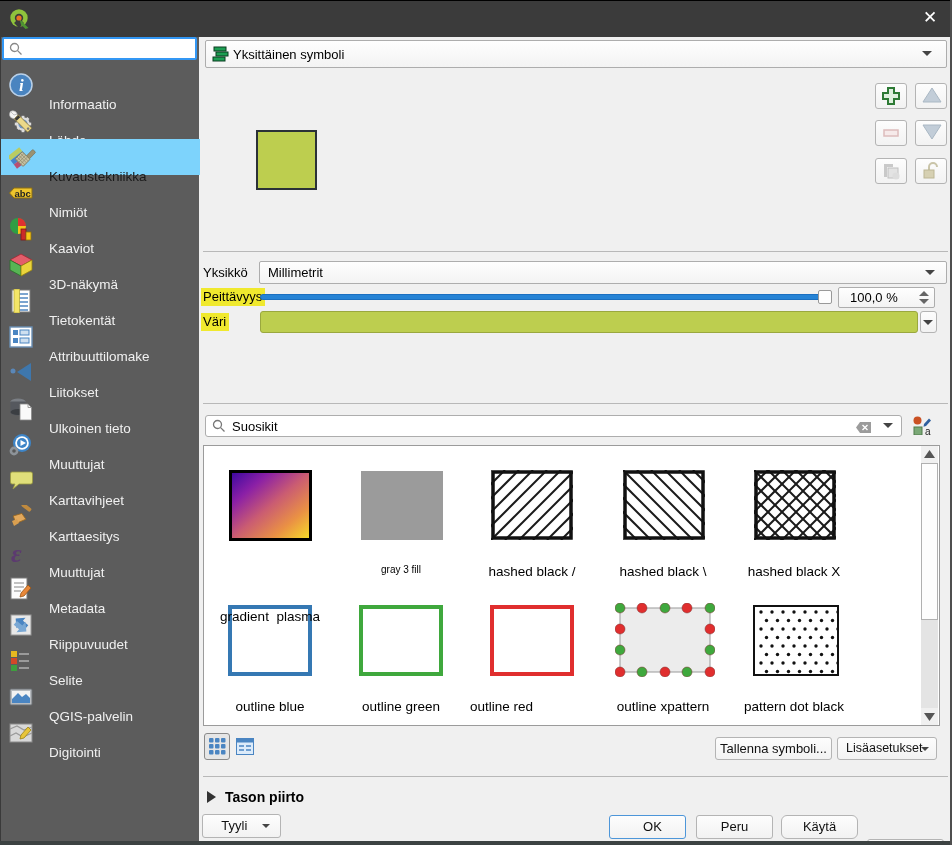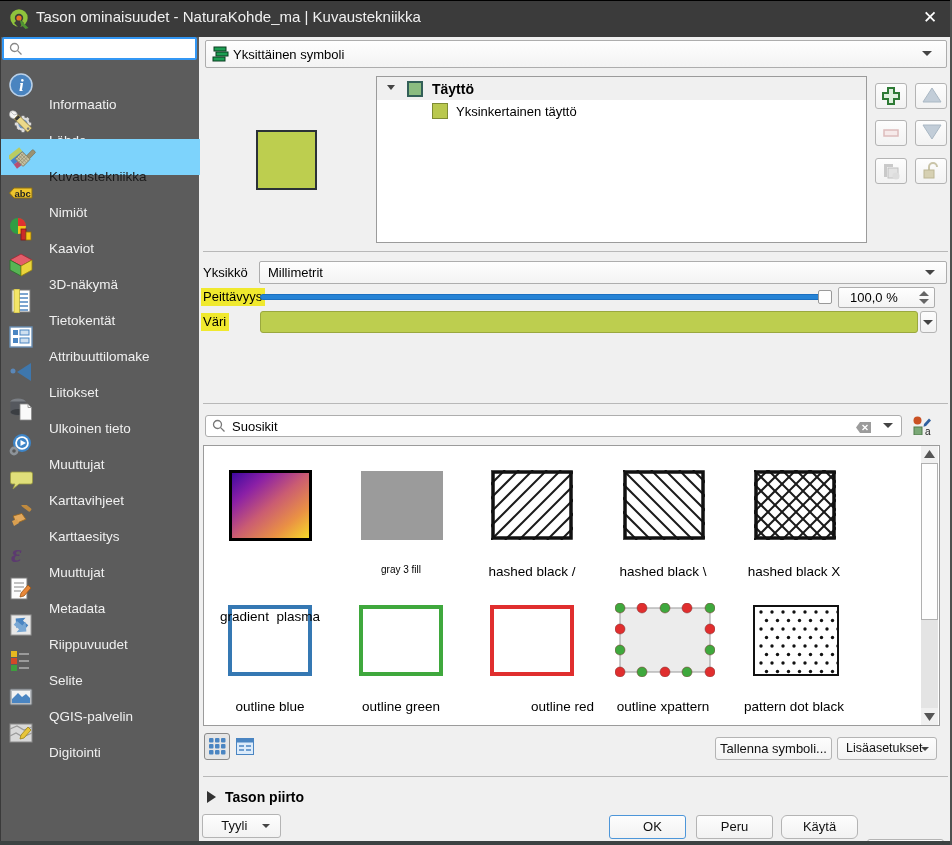--- a/index.html
+++ b/index.html
@@ -31,21 +31,20 @@
 <div id="win">
 
   <div id="titlebar" class="abs"></div>
   <svg class="abs" style="left:10px;top:9px;" width="20" height="20" viewBox="0 0 20 20">
     <circle cx="9" cy="9" r="8.7" fill="#8fc23c"></circle>
     <circle cx="9" cy="9" r="4.2" fill="#3b3b3b"></circle>
     <rect x="9" y="9" width="7" height="7" fill="#3b3b3b" transform="rotate(45 9 9)"></rect>
     <path d="M9.5 10 L13 13.5 L18.5 19 L15.5 20 L11 15.5 Z" fill="#4e9431"></path>
     <circle cx="9" cy="9" r="2.6" fill="#eb7324"></circle>
   </svg>
-  <div id="title" class="abs">Tason ominaisuudet - NaturaKohde_ma | Kuvaustekniikka</div>
   <div id="closex" class="abs">✕</div>
 
   <div id="sidebar" class="abs">
     <div id="sbsearch">
         <svg style="position:absolute;left:5px;top:3px" width="14" height="14" viewBox="0 0 14 14">
           <circle cx="5.5" cy="5.5" r="4" fill="none" stroke="#888" stroke-width="1.3"></circle>
           <line x1="8.6" y1="8.6" x2="12.5" y2="12.5" stroke="#888" stroke-width="1.3"></line>
         </svg>
       </div>
     <div id="sbitems">
@@ -257,28 +256,20 @@
       <rect x="2" y="1" width="12" height="4"></rect>
       <rect x="4" y="6" width="12" height="4"></rect>
       <rect x="1" y="11" width="12" height="4"></rect>
     </g>
   </svg>
   <div class="lbl" style="left:233px;top:47px;">Yksittäinen symboli</div>
   <div class="darr" style="left:922px;top:51px;"></div>
 
   <div class="abs" style="left:256px;top:130px;width:61px;height:60px;background:#bdce4f;border:2px solid #2b3137;"></div>
 
-  <div class="panel" style="left:376px;top:76px;width:491px;height:167px;">
-    <div style="position:absolute;left:0;top:0;width:100%;height:23px;background:#f0f0f0;"></div>
-    <div class="darr" style="left:10px;top:8px;border-left-width:4.5px;border-right-width:4.5px;border-top-width:5px;"></div>
-    <div style="position:absolute;left:30px;top:4px;width:16px;height:16px;background:#8bbc80;border:2px solid #335f58;"></div>
-    <div style="position:absolute;left:55px;top:4px;font-size:14px;font-weight:bold;">Täyttö</div>
-    <div style="position:absolute;left:55px;top:26px;width:16px;height:16px;background:#b9c84e;border:1px solid #7e8c33;"></div>
-    <div style="position:absolute;left:79px;top:27px;font-size:13px;">Yksinkertainen täyttö</div>
-  </div>
 
   <div id="treebtns">
       <div class="btn" style="left:875px;top:83px;width:32px;height:26px;"></div>
   <div class="abs" style="left:881px;top:86px;"><svg width="20" height="20" viewBox="0 0 20 20">
           <path d="M7 2 H13 V7 H18 V13 H13 V18 H7 V13 H2 V7 H7 Z" fill="#dff0df" stroke="#2d7a35" stroke-width="2"></path>
         </svg></div>
       <div class="btn" style="left:915px;top:83px;width:32px;height:26px;"></div>
   <div class="abs" style="left:921px;top:86px;"><svg width="22" height="18" viewBox="0 0 22 18">
           <path d="M11 2 L20 16 L2 16 Z" fill="#c2cdd8" stroke="#aab8c4"></path>
         </svg></div>
@@ -572,21 +563,21 @@
           <circle cx="90.5" cy="66.5" r="1.7" fill="#111"></circle>
         </g>
       </svg>
       <div class="abs" style="left:208px;top:564px;width:124px;text-align:center;font-size:13.5px;margin-top:45px;">gradient&nbsp;&nbsp;plasma</div>
       <div class="abs" style="left:339px;top:564px;width:124px;text-align:center;font-size:10px;">gray 3 fill</div>
       <div class="abs" style="left:470px;top:564px;width:124px;text-align:center;font-size:13.5px;">hashed black /</div>
       <div class="abs" style="left:601px;top:564px;width:124px;text-align:center;font-size:13.5px;">hashed black \</div>
       <div class="abs" style="left:732px;top:564px;width:124px;text-align:center;font-size:13.5px;">hashed black X</div>
       <div class="abs" style="left:208px;top:699px;width:124px;text-align:center;font-size:13.5px;">outline blue</div>
       <div class="abs" style="left:339px;top:699px;width:124px;text-align:center;font-size:13.5px;">outline green</div>
-      <div class="abs" style="left:470px;top:699px;width:124px;text-align:right;font-size:13.5px;">outline red</div>
+      <div class="abs" style="left:470px;top:699px;width:124px;text-align:left;font-size:13.5px;">outline red</div>
       <div class="abs" style="left:601px;top:699px;width:124px;text-align:center;font-size:13.5px;">outline xpattern</div>
       <div class="abs" style="left:732px;top:699px;width:124px;text-align:center;font-size:13.5px;">pattern dot black</div>
     </div>
 
   <div class="abs" style="left:921px;top:446px;width:17px;height:279px;background:#f0f0f0;">
     <svg style="position:absolute;left:3px;top:4px" width="11" height="8" viewBox="0 0 11 8">
         <path d="M5.5 0 L11 8 L0 8 Z" fill="#555"></path>
       </svg>
     <div style="position:absolute;left:0px;top:17px;width:17px;height:157px;background:#fdfdfd;border:1px solid #b0b0b0;"></div>
     <div style="position:absolute;left:0px;top:174px;width:17px;height:88px;background:#e4e4e4;"></div>

